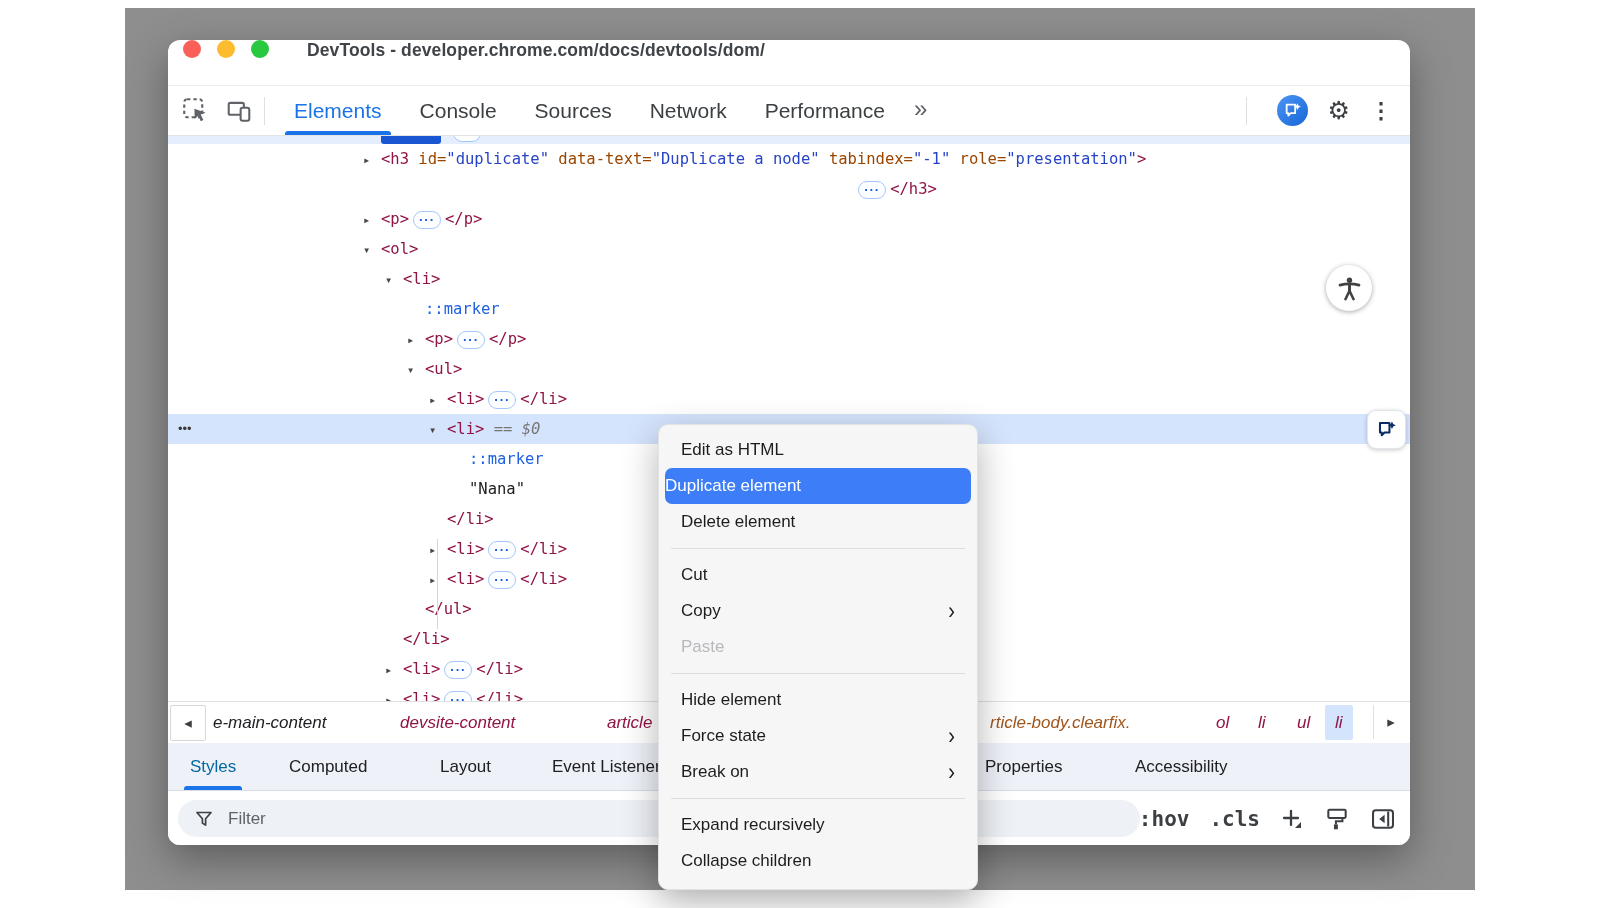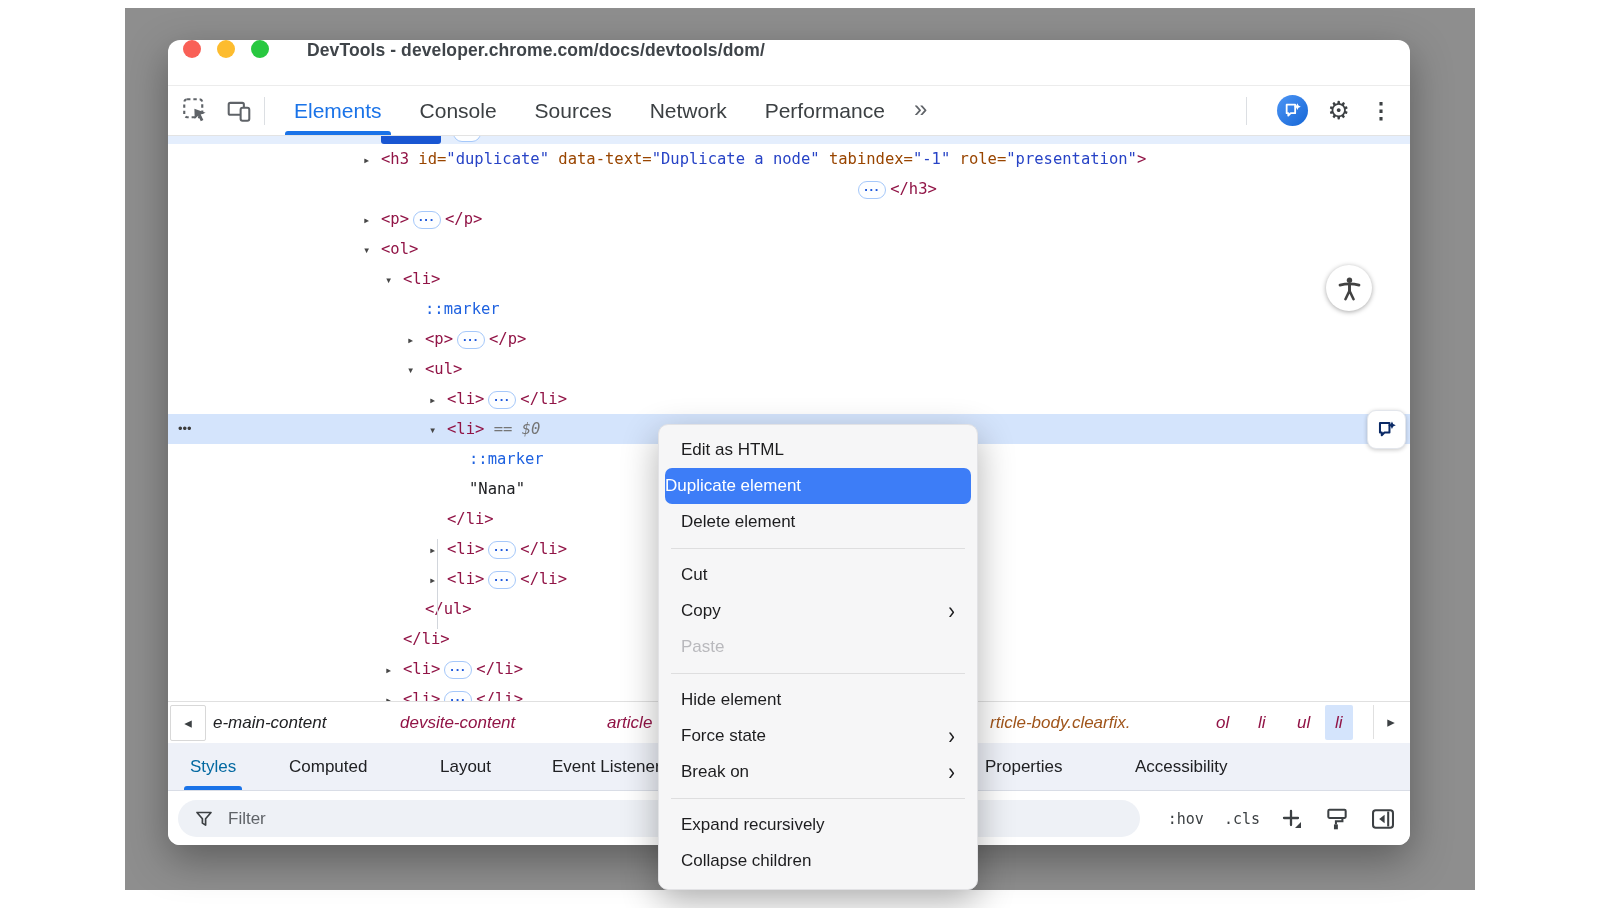--- a/index.html
+++ b/index.html
@@ -71,21 +71,21 @@
   .stab.active::after{content:"";position:absolute;left:-6px;right:-6px;bottom:0;height:4px;border-radius:3px 3px 0 0;background:#1a73e8;}
 
   
   .filterrow{position:relative;height:56px;background:#fff;display:flex;align-items:center;}
   .filterbox{position:absolute;left:10px;top:9px;width:962px;height:37px;border-radius:19px;background:#eef1f6;
              display:flex;align-items:center;padding-left:16px;box-sizing:border-box;gap:12px;}
   .filterbox input{border:none;background:transparent;outline:none;font-size:17px;color:#202124;width:700px;
                    font-family:"Liberation Sans",sans-serif;}
   .filterbox input::placeholder{color:#5f6368;}
   .fr-right{position:absolute;right:14px;top:0;height:100%;display:flex;align-items:center;gap:20px;}
-  .toggle-txt{font-family:"DejaVu Sans Mono",monospace;font-size:15px;font-weight:normal;color:#3c4043;}
+  .toggle-txt{font-family:"DejaVu Sans Mono",monospace;font-size:21px;font-weight:bold;color:#3c4043;}
 
   
   .ctxmenu{position:absolute;left:658px;top:424px;width:320px;height:466px;overflow:hidden;z-index:50;
            background:#f6f6f7;border:1px solid #e2e2e5;border-radius:10px;
            box-shadow:0 12px 36px rgba(0,0,0,.30);padding-top:7px;box-sizing:border-box;
            font-size:17px;color:#1d1d1f;}
   .mitem{height:36px;display:flex;align-items:center;padding:0 22px;position:relative;}
   .mitem.hl{background:#3d7df7;color:#fff;border-radius:7px;margin:0 6px;padding:0 0;}
   .mitem.dis{color:#b9b9bd;}
   .msub{margin-left:auto;font-size:20px;line-height:1;color:#1d1d1f;transform:scaleY(1.15);}

